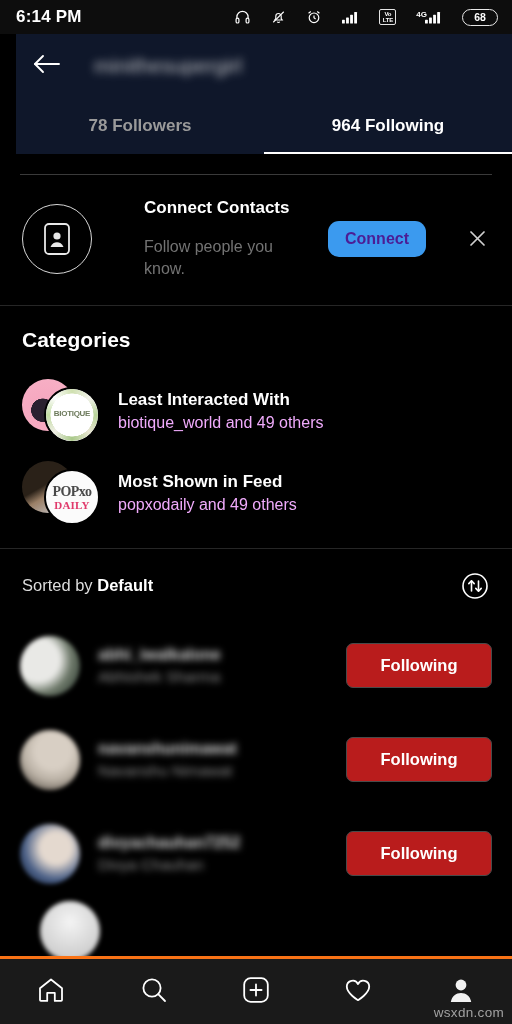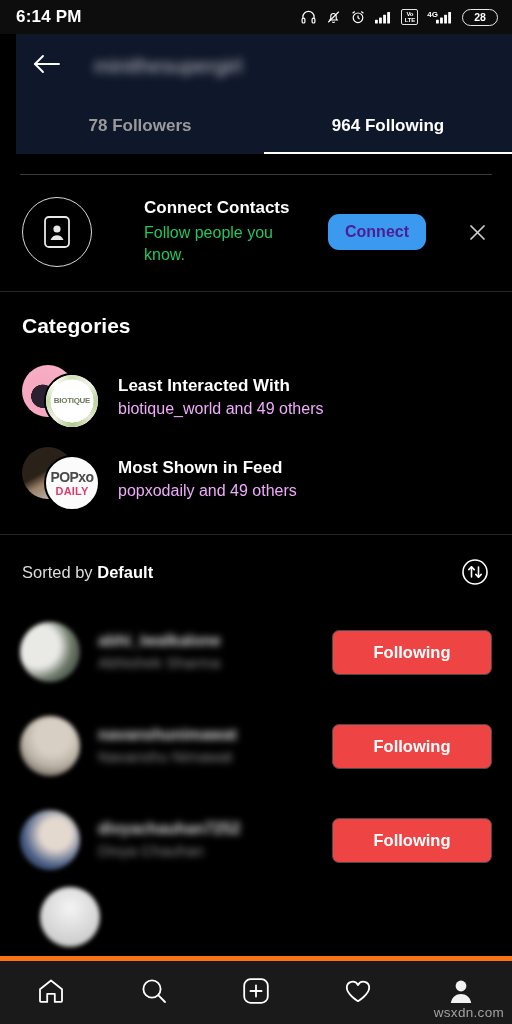--- a/index.html
+++ b/index.html
@@ -11,21 +11,21 @@
   }
   #app { position:relative; width:512px; height:1024px; background:#000; }
 
   
   .statusbar {
     height:34px; background:#0d0d0d;
     display:flex; align-items:center; justify-content:space-between;
     padding:0 14px 0 16px;
   }
   .sb-time { color:#fff; font-size:17px; font-weight:700; letter-spacing:.2px; }
-  .sb-icons { display:flex; align-items:center; gap:9px; }
+  .sb-icons { display:flex; align-items:center; gap:20px; }
   .sb-icons svg { display:block; }
   .battery {
     display:flex; align-items:center; justify-content:center;
     width:36px; height:17px; border:1.6px solid #e8e8e8; border-radius:9px;
     color:#fff; font-size:10.5px; font-weight:700; position:relative;
   }
   .volte {
     display:flex; flex-direction:column; align-items:center; justify-content:center;
     width:17px; height:16px; border:1.4px solid #e4e4e4; border-radius:2px;
     line-height:1;
@@ -65,21 +65,21 @@
   .search-underline { height:1px; background:#3a3a3a; margin-top:4px; }
 
   
   .connect-card { display:flex; align-items:center; padding:22px 18px 24px 22px;gap:34px; }
   .connect-avatar {
     width:70px; height:70px; border-radius:50%; border:1.6px solid #d8d8d8;
     display:flex; align-items:center; justify-content:center; flex:none;
   }
   .connect-text { flex:1; margin-left:18px; }
   .connect-title { color:#fff; font-size:17px; font-weight:700; line-height:1.35; }
-  .connect-sub { color:#22c55e; font-size:16px; line-height:1.4; margin-top:2px; }
+  .connect-sub { color:#737373; font-size:16px; line-height:1.4; margin-top:16px; }
   .connect-btn {
     background:#3b9aef; color:#4c1d95; border:0; border-radius:11px;
     font-size:16px; font-weight:700; padding:9px 17px; cursor:pointer;
     font-family:"Liberation Sans", sans-serif;
   }
   .close-x {
     width:34px; display:flex; align-items:center; justify-content:center;
     color:#cfcfcf; font-size:21px; cursor:pointer;
   }
   .divider { height:1px; background:#262626; }
@@ -127,35 +127,35 @@
   .list { padding:0 20px; }
   .list-row { display:flex; align-items:center; height:94px; }
   .row-avatar {
     width:60px; height:60px; border-radius:50%; flex:none; overflow:hidden;
     filter:blur(2.2px);
   }
   .row-text { flex:1; margin-left:18px; filter:blur(3.6px); user-select:none; }
   .row-user { color:#d8d8d8; font-size:16px; font-weight:600; }
   .row-name { color:#8e8e8e; font-size:15.5px; margin-top:4px; }
   .following-btn {
-    background:#ef4444; color:#fff; border:1px solid #4a4a4a; border-radius:7px;
-    font-size:16.5px; font-weight:700; padding:12px 0; width:160px; text-align:center;
+    background:#b91c1c; color:#fff; border:1px solid #4a4a4a; border-radius:7px;
+    font-size:16.5px; font-weight:700; padding:12px 0; width:146px; text-align:center;
     cursor:pointer; font-family:"Liberation Sans", sans-serif;
   }
   .peek-avatar {
     width:60px; height:60px; border-radius:50%; margin-left:20px;
     background:radial-gradient(circle at 50% 35%, #f4f4f4, #cfcfcf 70%, #8a8a8a);
     filter:blur(2.2px);
   }
 
   
   .bottom-nav {
     position:absolute; left:0; bottom:0; width:512px; height:68px;
     background:#1a1a1a; display:flex; 
-    border-top:5px solid #f97316;
+    border-top:3px solid #f97316;
   }
   .nav-item { flex:1; display:flex; align-items:center; justify-content:center; cursor:pointer; }
   .watermark {
     position:absolute; right:8px; bottom:4px; color:#b9b9b9; font-size:13.5px;
     letter-spacing:.3px; font-family:"Liberation Sans", sans-serif; opacity:.85;
   }
 </style>
 </head>
 <body>
 
@@ -200,21 +200,21 @@
       <span style="display:flex;align-items:flex-end;">
         <span class="fourg">4G</span>
         <svg width="17" height="14" viewBox="0 0 18 14" fill="#fff">
           <rect x="0" y="10" width="3" height="4" rx=".6"></rect>
           <rect x="4.3" y="7.5" width="3" height="6.5" rx=".6"></rect>
           <rect x="8.6" y="4.6" width="3" height="9.4" rx=".6"></rect>
           <rect x="12.9" y="1.6" width="3" height="12.4" rx=".6"></rect>
         </svg>
       </span>
       <span class="battery">
-        <span>28</span>
+        <span>68</span>
       </span>
     </div>
   </div>
 
   <div class="header">
     <div class="header-top">
       <div class="back-btn">
         <span>
           <svg width="30" height="24" viewBox="0 0 30 24" fill="none" stroke="#fff" stroke-width="1.9" stroke-linecap="round" stroke-linejoin="round">
             <line x1="27" y1="12" x2="3" y2="12"></line>
@@ -270,21 +270,21 @@
       </div>
       <div class="cat-text">
         <div class="cat-title">Least Interacted With</div>
         <div class="cat-sub">biotique_world and 49 others</div>
       </div>
     </div>
 
     <div class="cat-row">
       <div class="cat-avatars">
         <div class="av-back" style="background:linear-gradient(150deg, #2a2118 0 45%, #9a7f66 60%, #cfd6e0 100%);"></div>
-        <div class="av-front" style="background:#fbfbfb;">
+        <div class="av-front" style="background:#fbfbfb;font-family:Liberation Serif, serif;">
           <div class="popxo-txt">
             <span class="p1">POPxo</span>
             <span class="p2">DAILY</span>
           </div>
         </div>
       </div>
       <div class="cat-text">
         <div class="cat-title">Most Shown in Feed</div>
         <div class="cat-sub">popxodaily and 49 others</div>
       </div>

